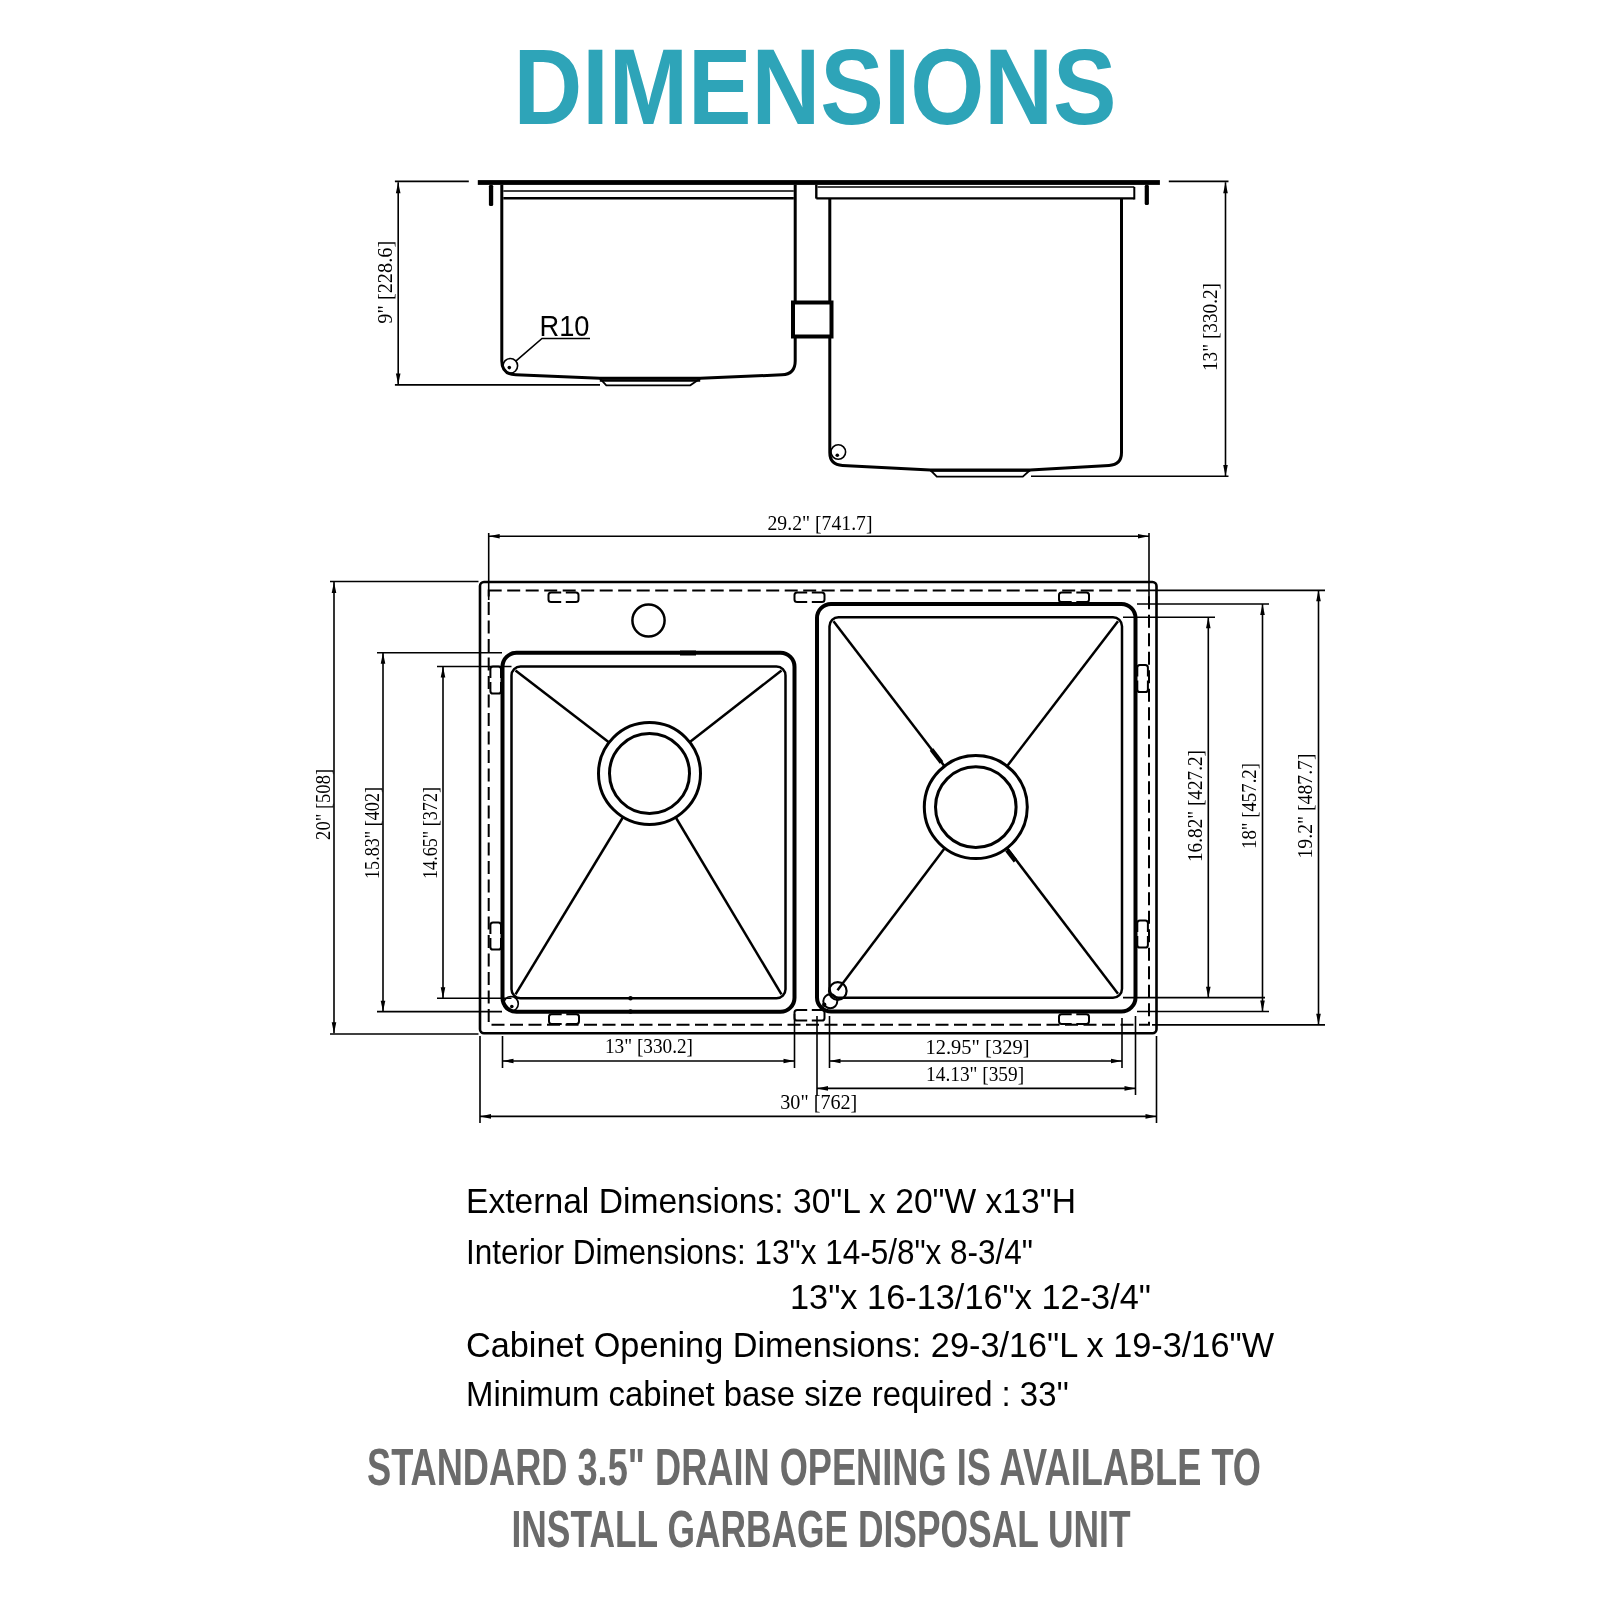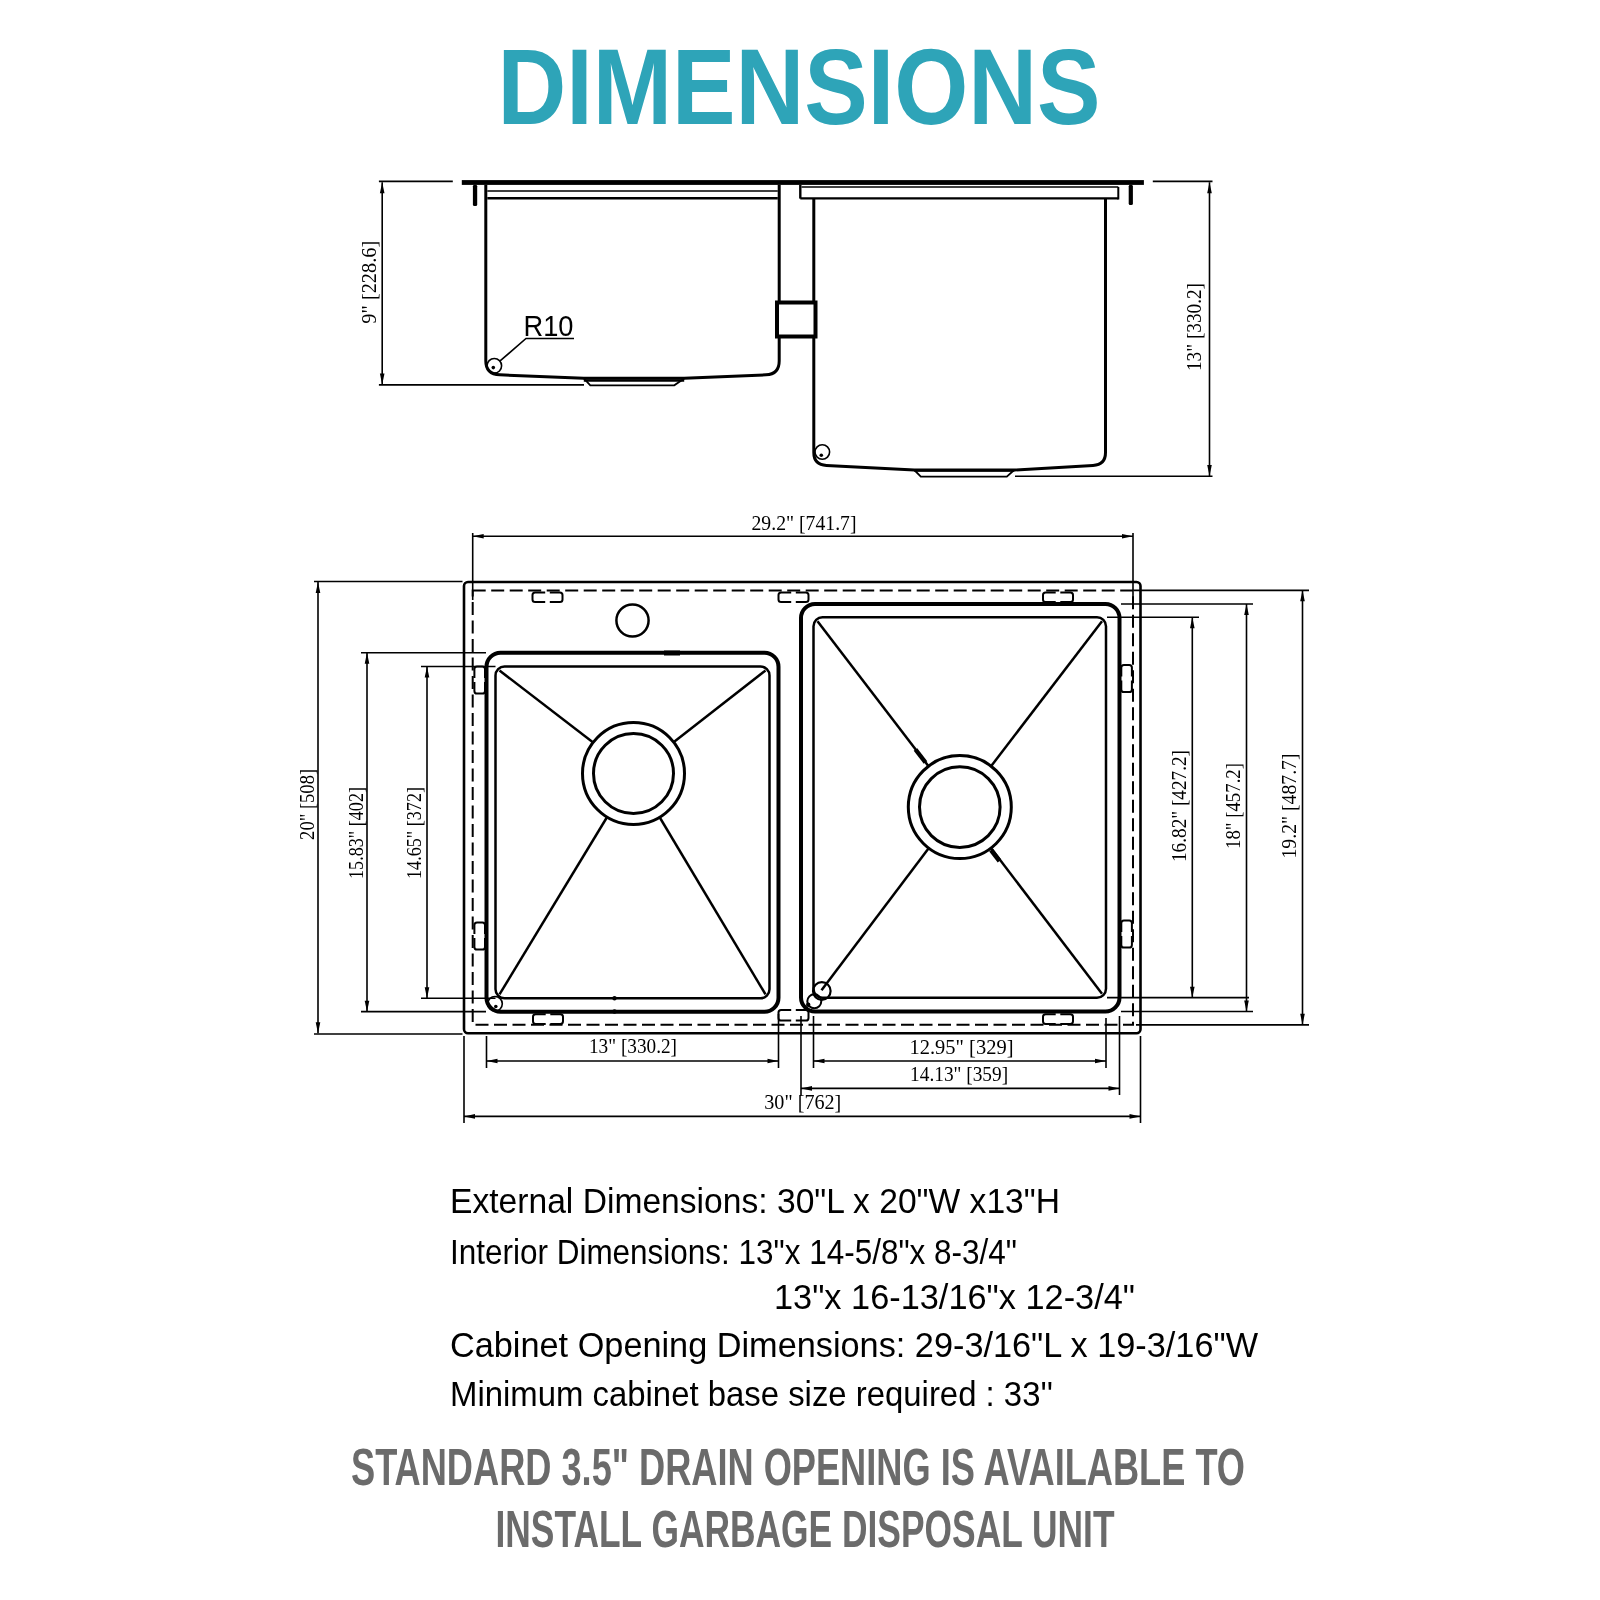--- a/index.html
+++ b/index.html
@@ -1,17 +1,17 @@
 <!DOCTYPE html>
 <html><head>
 <meta charset="utf-8">
 <style>
   html,body { margin:0; padding:0; background:#fff; }
   #page { position:relative; width:1352px; height:1600px; background:#fff; overflow:hidden;
-           font-family:"Liberation Sans", sans-serif; }
+           font-family:"Liberation Sans", sans-serif;padding-left:16px; }
   svg text { white-space:pre; }
 </style>
 </head>
 <body>
 <div id="page">
 <svg width="1600" height="1600" viewBox="0 0 1600 1600" xmlns="http://www.w3.org/2000/svg">
 
 <rect x="0" y="0" width="1600" height="1600" fill="#fff"></rect>
 
 <text x="799" y="124" text-anchor="middle" font-family="Liberation Sans, sans-serif" font-weight="bold" font-size="108" fill="#2ea4b8" textLength="603" lengthAdjust="spacingAndGlyphs">DIMENSIONS</text>

